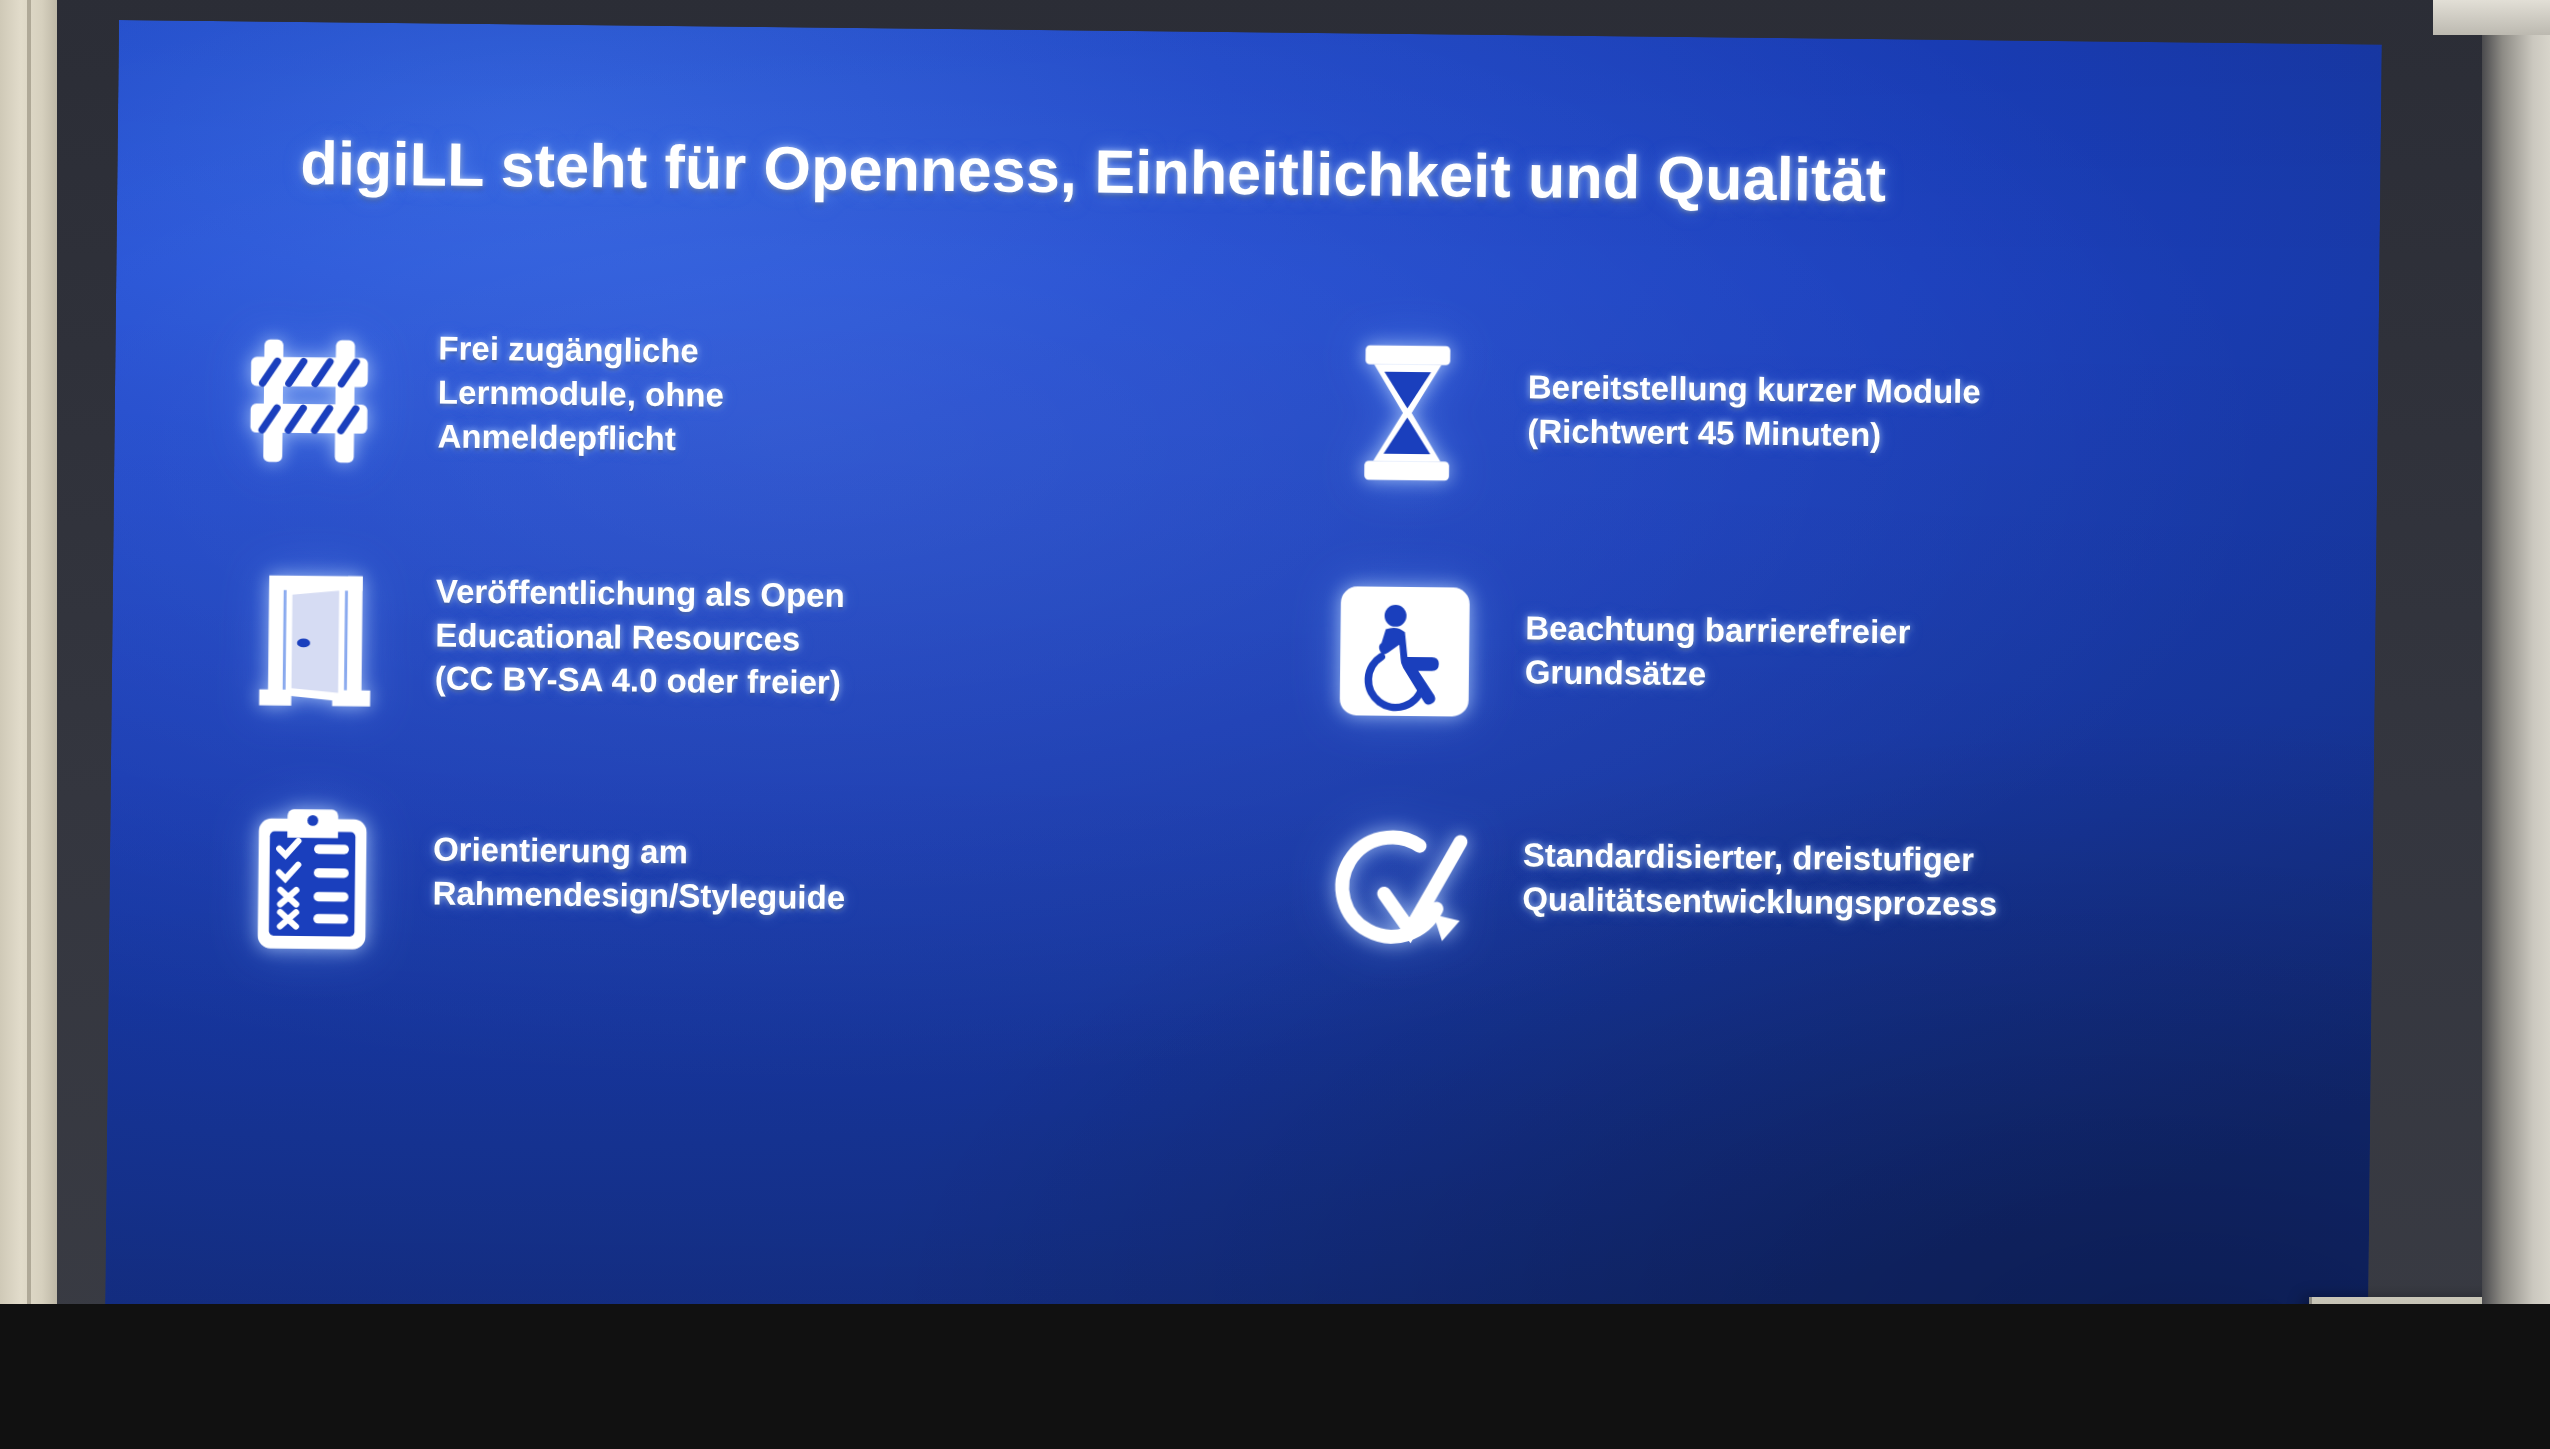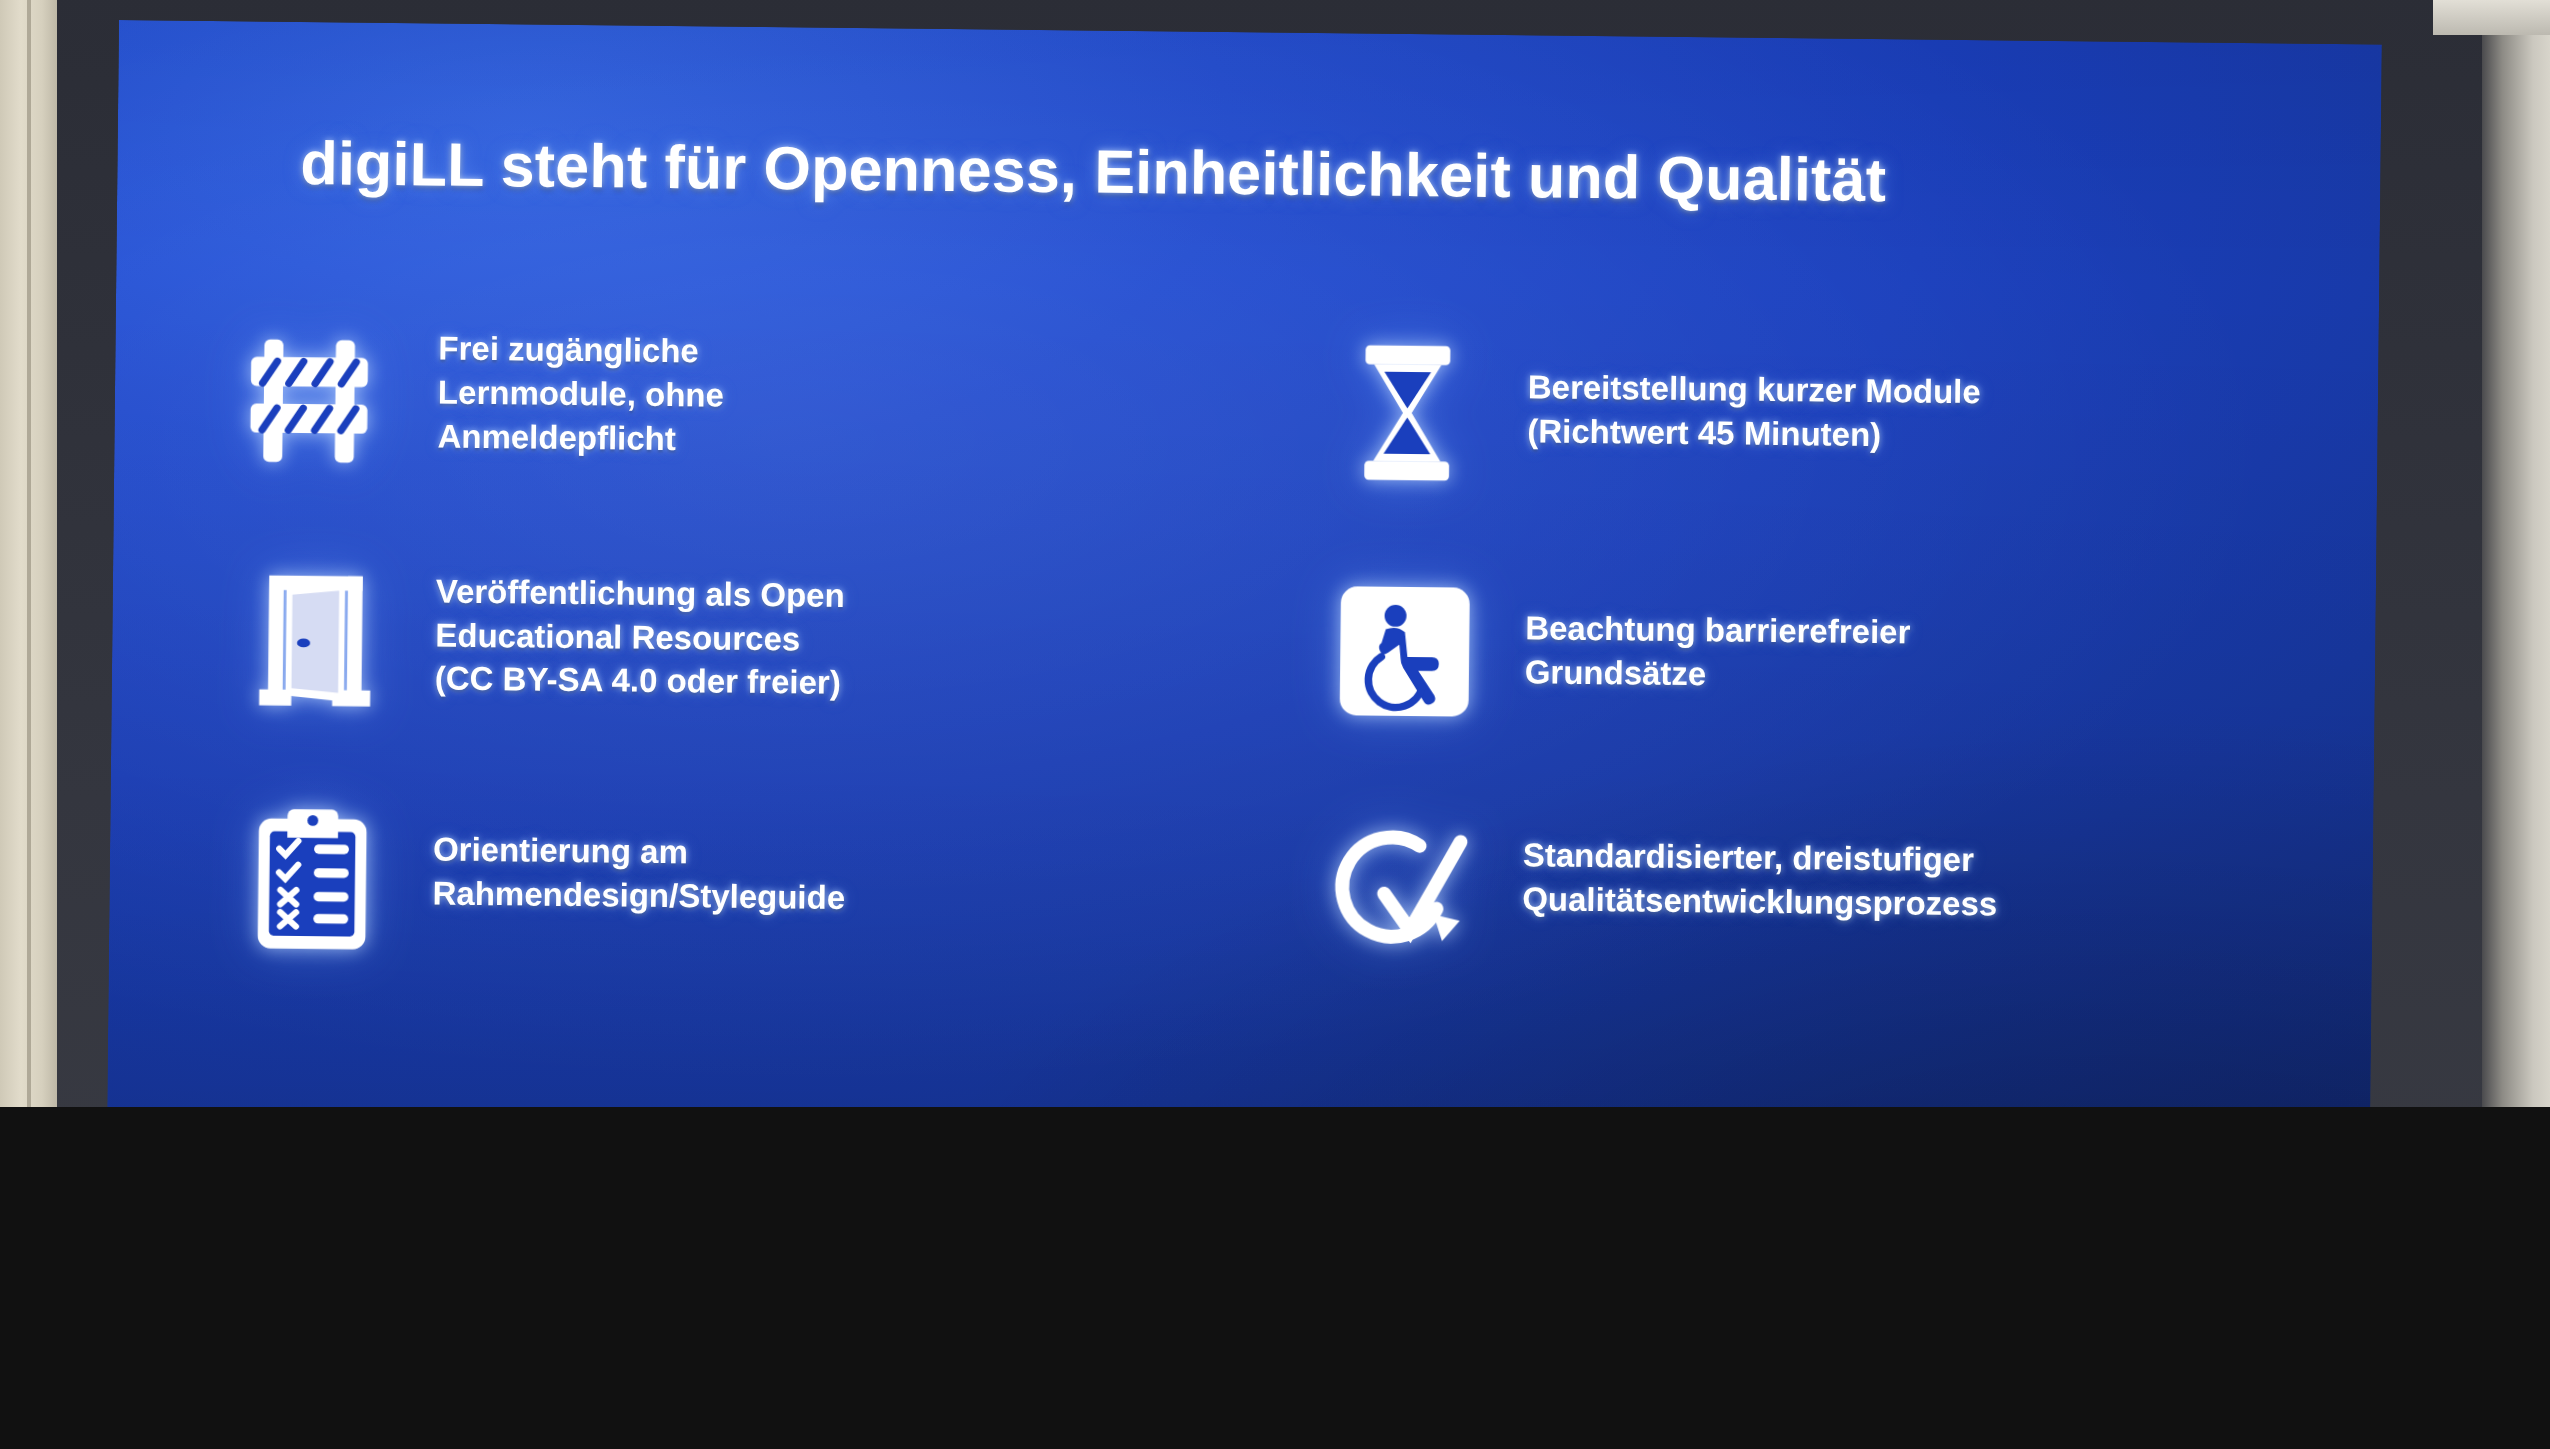--- a/index.html
+++ b/index.html
@@ -12,21 +12,21 @@
     height: 1449px;
     overflow: hidden;
     font-family: "Liberation Sans", sans-serif;
   }
 
   
   #scene {
     position: absolute;
     inset: 0;
     width: 2550px;
-    height: 1107px;
+    height: 1304px;
     background: #ef4444;
     overflow: hidden;
   }
 
   
   .wall-left {
     position: absolute;
     left: 0; top: 0;
     width: 60px; height: 1449px;
     background: linear-gradient(90deg,#cfc9b7 0%, #e2dccb 35%, #d6d0be 70%, #b9b3a2 100%);

